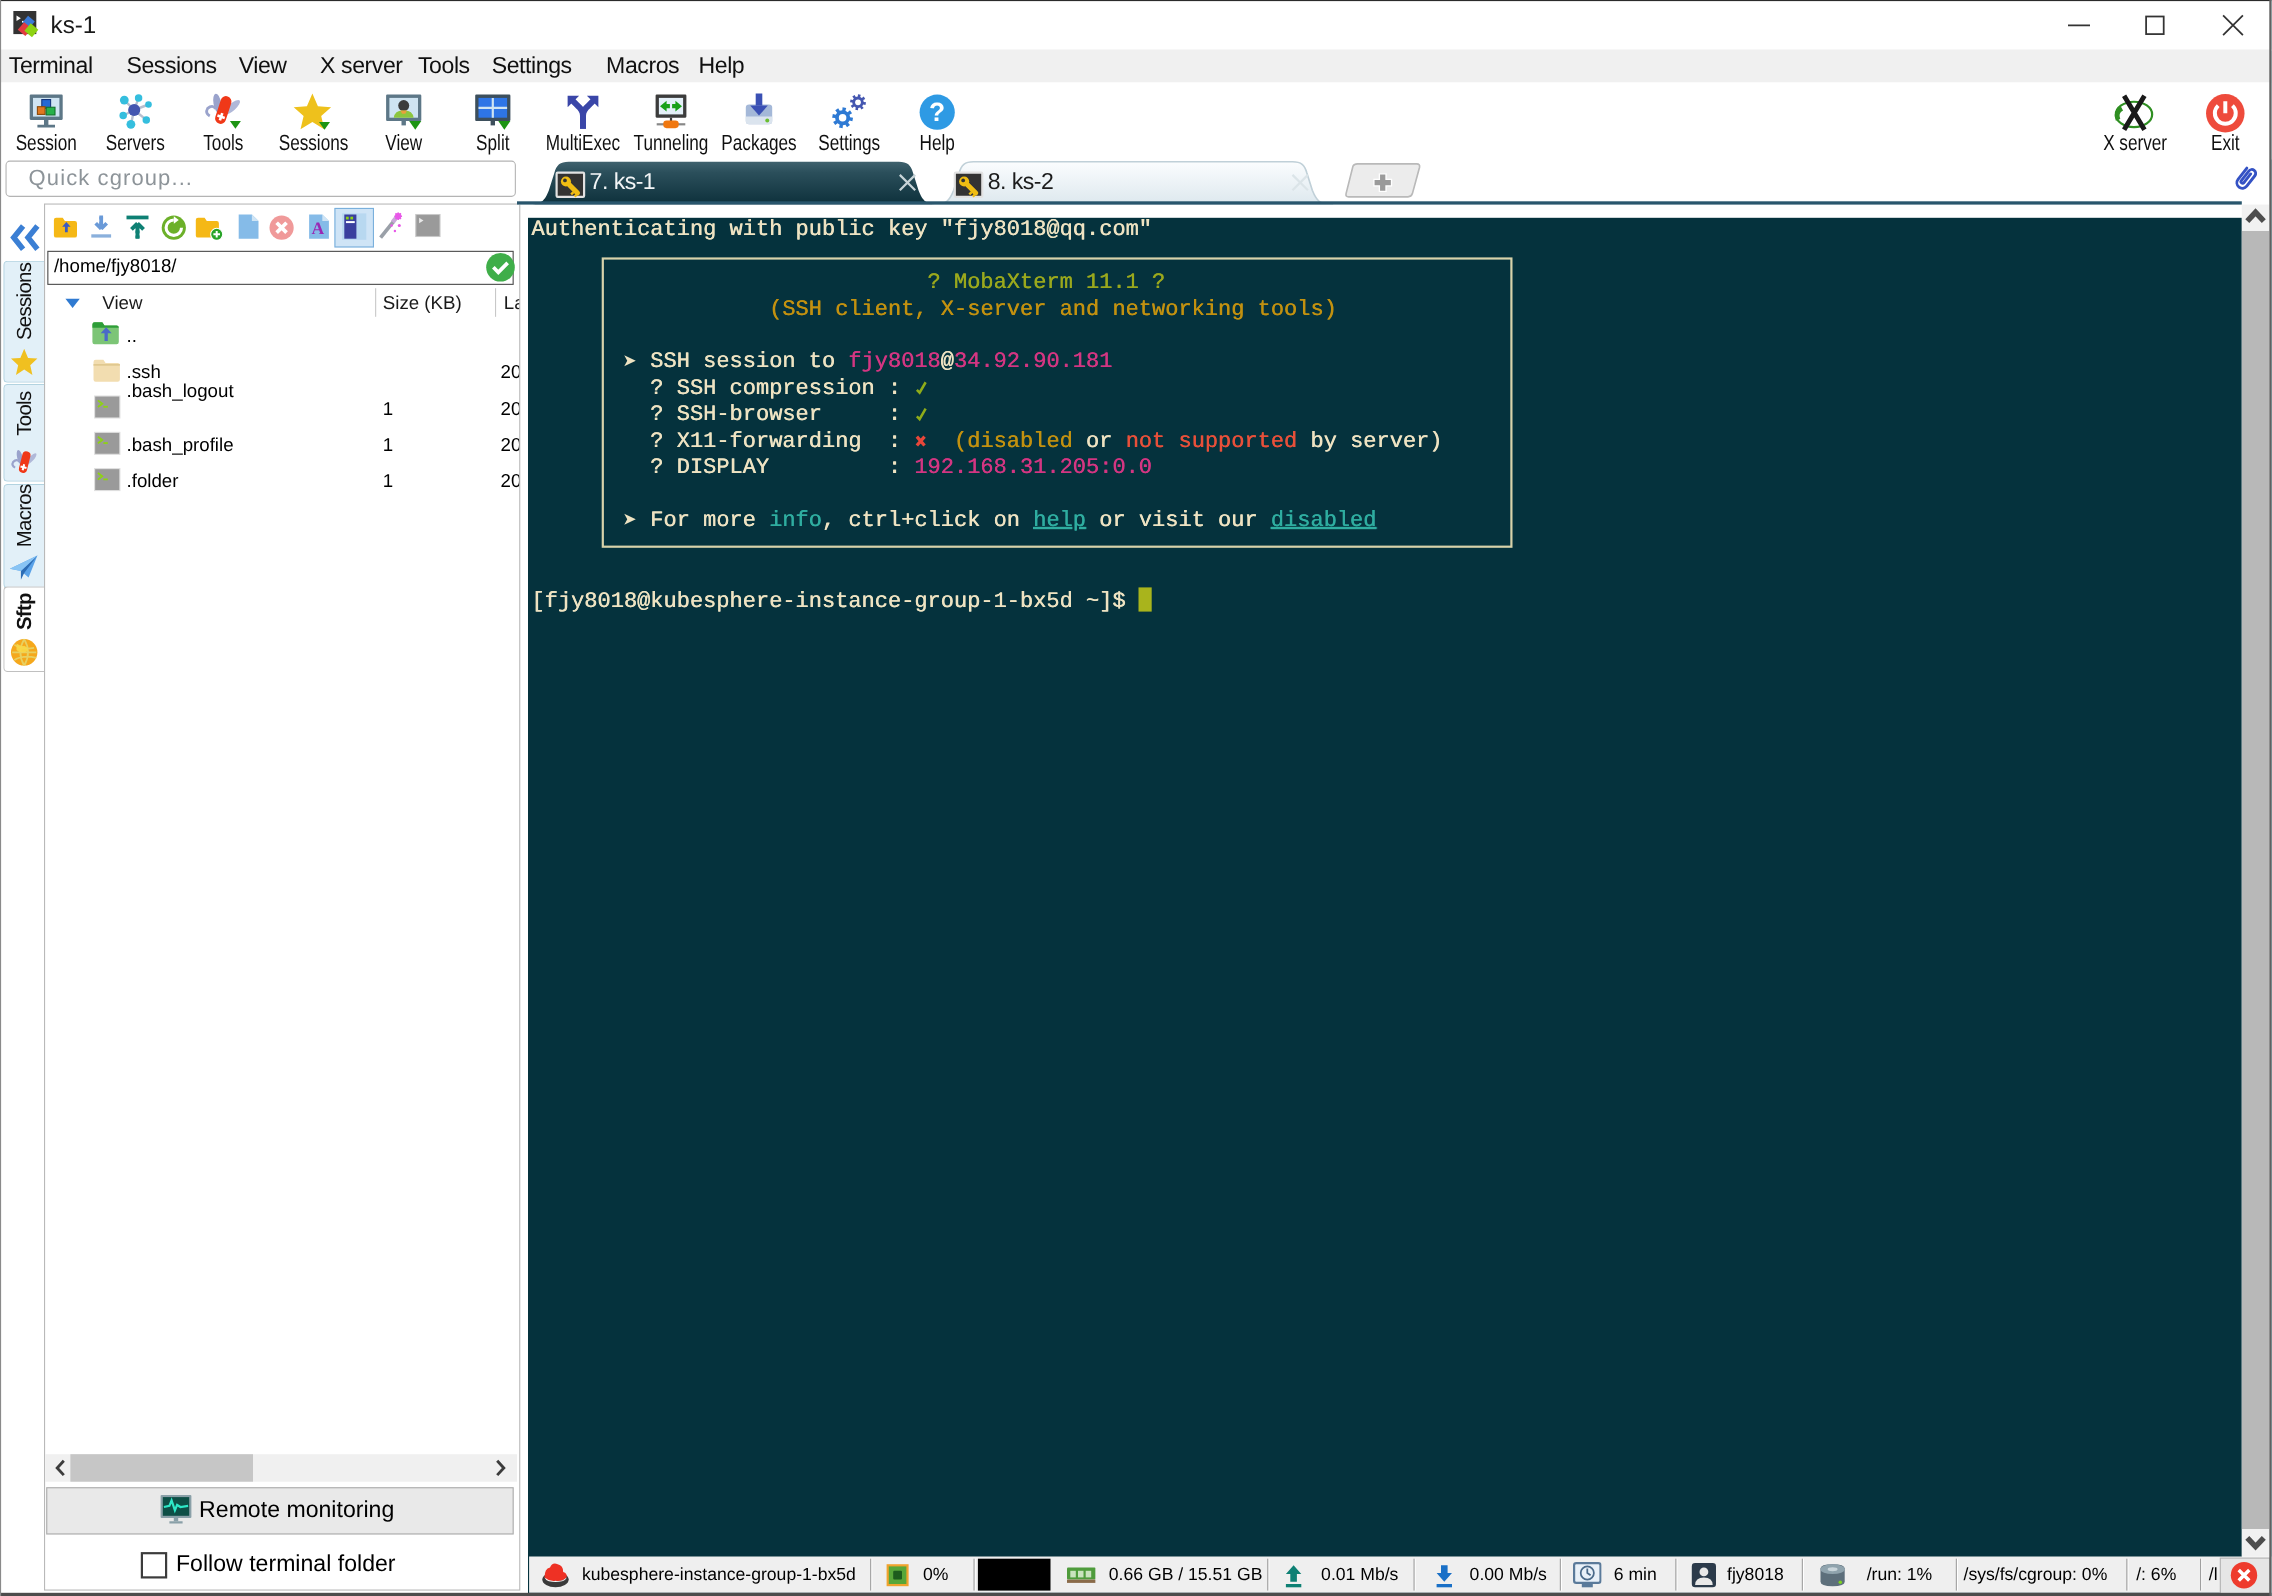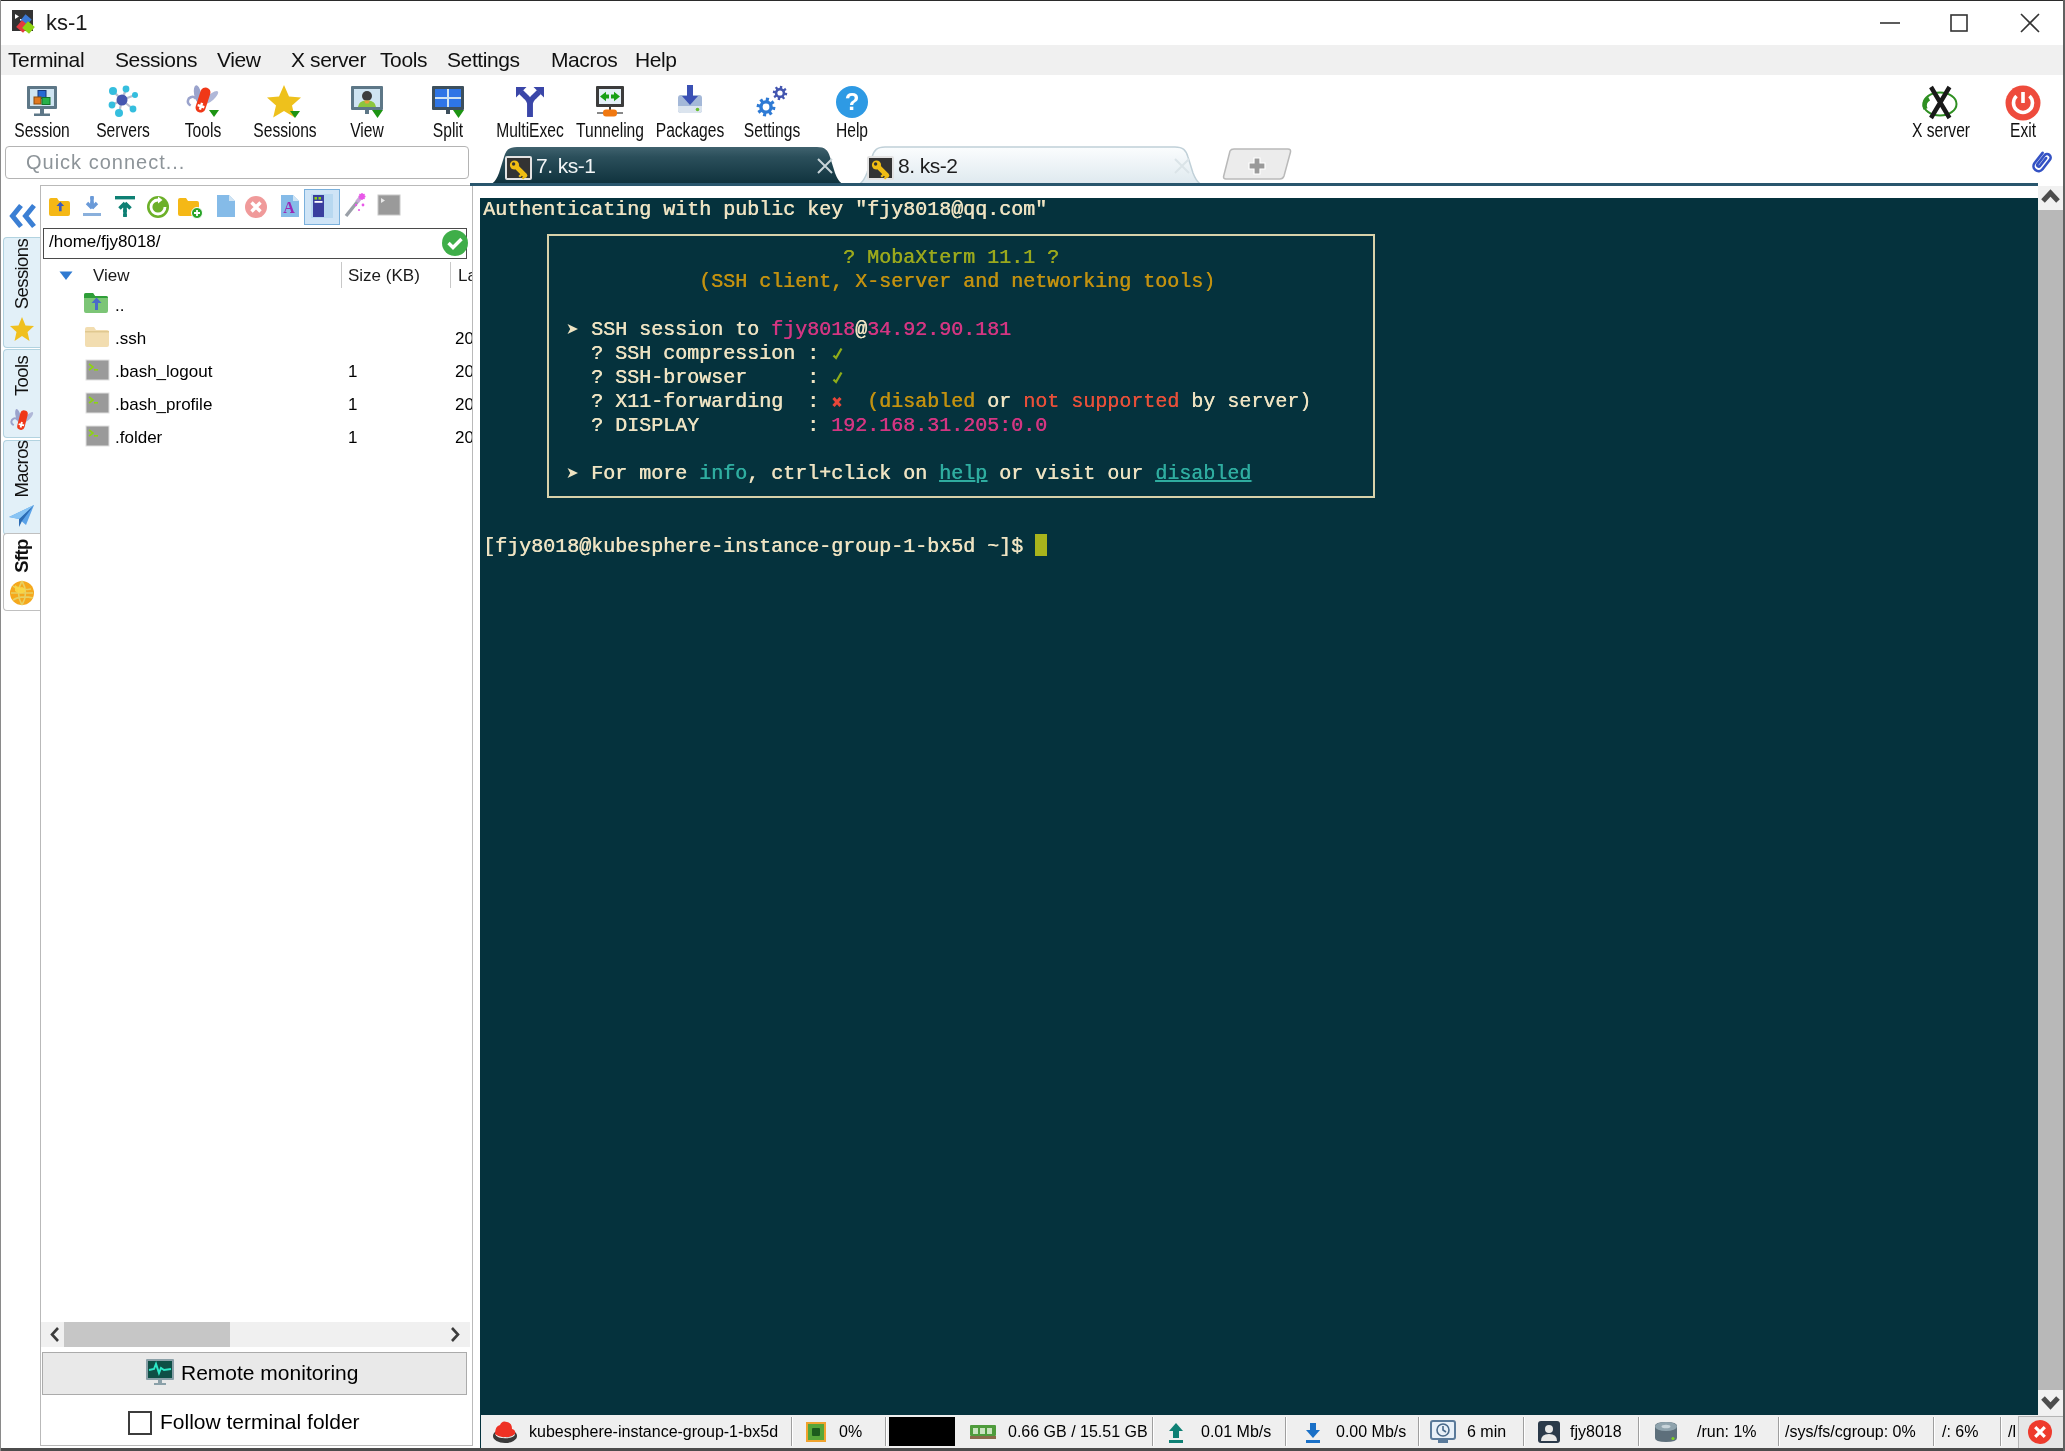--- a/index.html
+++ b/index.html
@@ -197,21 +197,21 @@
 <div class="tbtn" style="left:1953px;top:5px;width:140px">
       <span class="ticon"><svg width="38" height="38" viewBox="0 0 38 38">
           <circle cx="19" cy="19" r="17.5" fill="#ee4b3c"></circle>
           <path d="M19 8 v11" stroke="#fff" stroke-width="3.6"></path>
           <path d="M12.5 12 a9.5 9.5 0 1 0 13 0" stroke="#fff" stroke-width="3.6" fill="none"></path>
         </svg></span>
       <span class="lbl">Exit</span>
     </div>
 </div>
 <div class="abs" id="qc">
-    <span>Quick connect...</span>
+    <span>Quick cgroup...</span>
   </div>
 <div class="abs" id="fpanel">
 <svg width="24" height="24" style="position:absolute;left:7px;top:9px" viewBox="0 0 24 24">
       <path d="M1 5 Q1 3 3 3 h6 l2 3 h9 Q22 6 22 8 v11 Q22 21 20 21 H3 Q1 21 1 19 Z" fill="#f5b816"></path>
       <path d="M11 17 v-6 h-3 l4.5-5 4.5 5 h-3 v6 Z" fill="#3a5ac0" transform="scale(0.85) translate(2,2)"></path>
     </svg>
 <svg width="24" height="24" style="position:absolute;left:39px;top:9px" viewBox="0 0 24 24">
       <path d="M12 1 v12 M12 13 l-5-5 M12 13 l5-5" stroke="#6a9ad8" stroke-width="3.4" fill="none"></path>
       <path d="M12 2 v12" stroke="#6a9ad8" stroke-width="3.4" stroke-dasharray="2.5,2" fill="none"></path>
       <rect x="3" y="18" width="18" height="3" fill="#8ab0dc"></rect>
@@ -294,21 +294,21 @@
 <svg width="27" height="24" style="position:absolute;left:43px;top:139px" viewBox="0 0 27 24">
       <path d="M1 4 Q1 2 3 2 h7 l2 3 h11 Q25 5 25 7 v13 Q25 22 23 22 H3 Q1 22 1 20 Z" fill="#f2ddb0"></path>
       <path d="M1 6 h24 v1.5 H1 Z" fill="#e0c890"></path>
     </svg>
 <span style="position:absolute;left:74px;top:143px;font-size:17px;color:#000;">.ssh</span>
 <svg width="25" height="22" style="position:absolute;left:44px;top:173px" viewBox="0 0 25 22">
       <rect x="1" y="1" width="23" height="20" fill="#9a9a9a" stroke="#e0e0e0" stroke-width="1"></rect>
       <path d="M4 5 l4 3 -4 3" fill="none" stroke="#8ed313" stroke-width="1.6"></path>
       <rect x="9" y="10" width="4" height="1.6" fill="#8ed313"></rect>
     </svg>
-<span style="position:absolute;left:74px;top:176px;font-size:17px;color:#000;">.bash_logout</span>
+<span style="position:absolute;left:74px;top:160px;font-size:17px;color:#000;">.bash_logout</span>
 <span style="position:absolute;left:307px;top:176px;font-size:17px;color:#000;">1</span>
 <svg width="25" height="22" style="position:absolute;left:44px;top:206px" viewBox="0 0 25 22">
       <rect x="1" y="1" width="23" height="20" fill="#9a9a9a" stroke="#e0e0e0" stroke-width="1"></rect>
       <path d="M4 5 l4 3 -4 3" fill="none" stroke="#8ed313" stroke-width="1.6"></path>
       <rect x="9" y="10" width="4" height="1.6" fill="#8ed313"></rect>
     </svg>
 <span style="position:absolute;left:74px;top:209px;font-size:17px;color:#000;">.bash_profile</span>
 <span style="position:absolute;left:307px;top:209px;font-size:17px;color:#000;">1</span>
 <svg width="25" height="22" style="position:absolute;left:44px;top:239px" viewBox="0 0 25 22">
       <rect x="1" y="1" width="23" height="20" fill="#9a9a9a" stroke="#e0e0e0" stroke-width="1"></rect>

